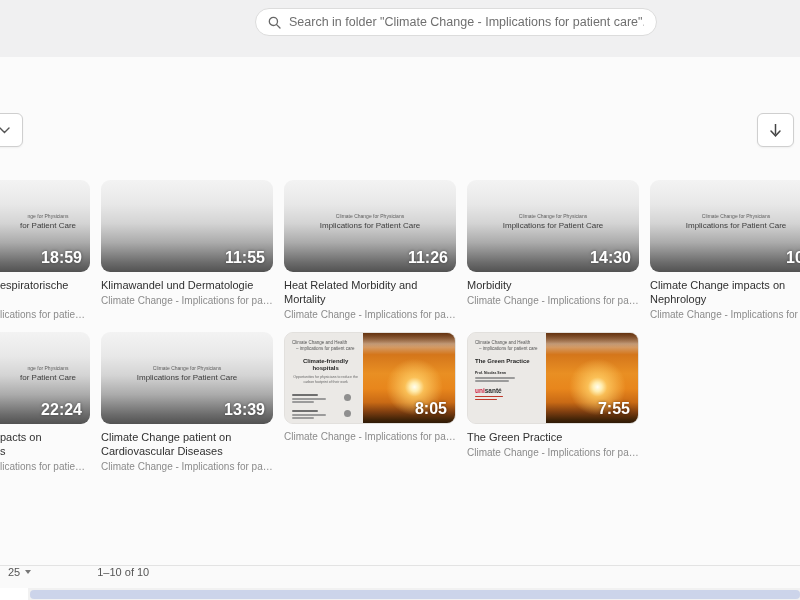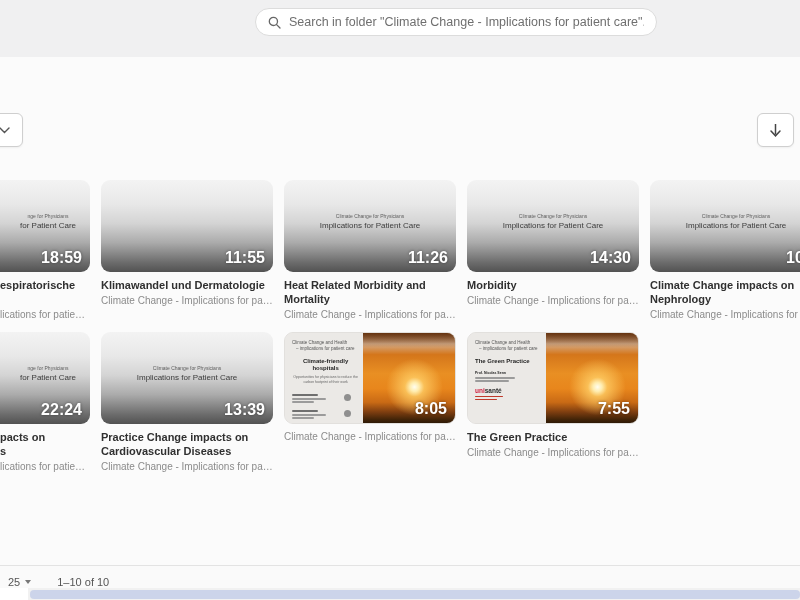--- a/index.html
+++ b/index.html
@@ -71,29 +71,29 @@
   .sl-author { font-size:3.5px; font-weight:700; color:#222; margin-top:6px; }
   .bar { height:2px; background:#9b9b9b; border-radius:1px; margin-top:1.5px; }
   .bar.dark { background:#6f6f6f; }
   .bar.red { background:#c0392b; height:1.5px; }
   .logo-dot { position:absolute; width:7px; height:7px; border-radius:50%; background:#8f8f8f; right:8px; }
   .unisante { font-size:6.5px; font-weight:700; margin-top:5px; color:#2d2d2d; letter-spacing:0; }
   .unisante .uni { color:#cf1f3f; }
 
   
   .card-text { margin-top:6px; }
-  .v-title { font-size:11px; font-weight:700; color:#303030; line-height:14px; }
+  .v-title { font-size:11px; font-weight:400; color:#303030; line-height:14px; }
   .v-title .line { display:block; min-height:14px; }
   .v-sub { font-size:10px; color:#8b8b8b; line-height:13px; margin-top:2px;
            white-space:nowrap; overflow:hidden; text-overflow:ellipsis; }
 
   
   .footer { position:absolute; left:0; top:565px; width:800px; height:23px; background:#fafafa;
-            border-top:1px solid #e3e3e3; display:flex; align-items:flex-end; font-size:11px;
-            color:#555; }
+            border-top:1px solid #e3e3e3; display:flex; align-items:flex-start; font-size:11px;
+            color:#555;gap:40px; }
   .page-size { display:flex; align-items:center; margin-left:8px; cursor:pointer; }
   .caret { width:0; height:0; border-left:3.5px solid transparent; border-right:3.5px solid transparent;
            border-top:4px solid #777; margin-left:5px; }
   .range { margin-left:26px; }
 
   
   .hscroll { position:absolute; left:0; top:588px; width:800px; height:12px; background:#f1f1f1; }
   .hscroll .corner { position:absolute; left:0; top:0; width:28px; height:12px; background:#fff; }
   .hscroll .thumb-bar { position:absolute; left:30px; top:1.5px; height:9px; width:770px;
                         background:#ccd4ea; border-radius:4px; }
@@ -213,21 +213,21 @@
       </div>
       <div class="card">
         <div class="thumb slide">
           <div class="thumb-text">
             <span class="small">Climate Change for Physicians</span>
             <span class="big">Implications for Patient Care</span>
           </div>
           <span class="duration">13:39</span>
         </div>
         <div class="card-text">
-          <div class="v-title">Practice Change impacts on Cardiovascular Diseases</div>
+          <div class="v-title">Climate Change patient on Cardiovascular Diseases</div>
           <div class="v-sub">Climate Change - Implications for patient ...</div>
         </div>
       </div>
       <div class="card">
         <div class="thumb sunset">
           <div class="sun-slide">
             <div class="sl-h">Climate Change and Health</div>
             <div class="sl-h2">– implications for patient care</div>
             <div class="sl-title centered">Climate-friendly hospitals</div>
             <div class="sl-sub">Opportunities for physicians to reduce the carbon footprint of their work</div>

